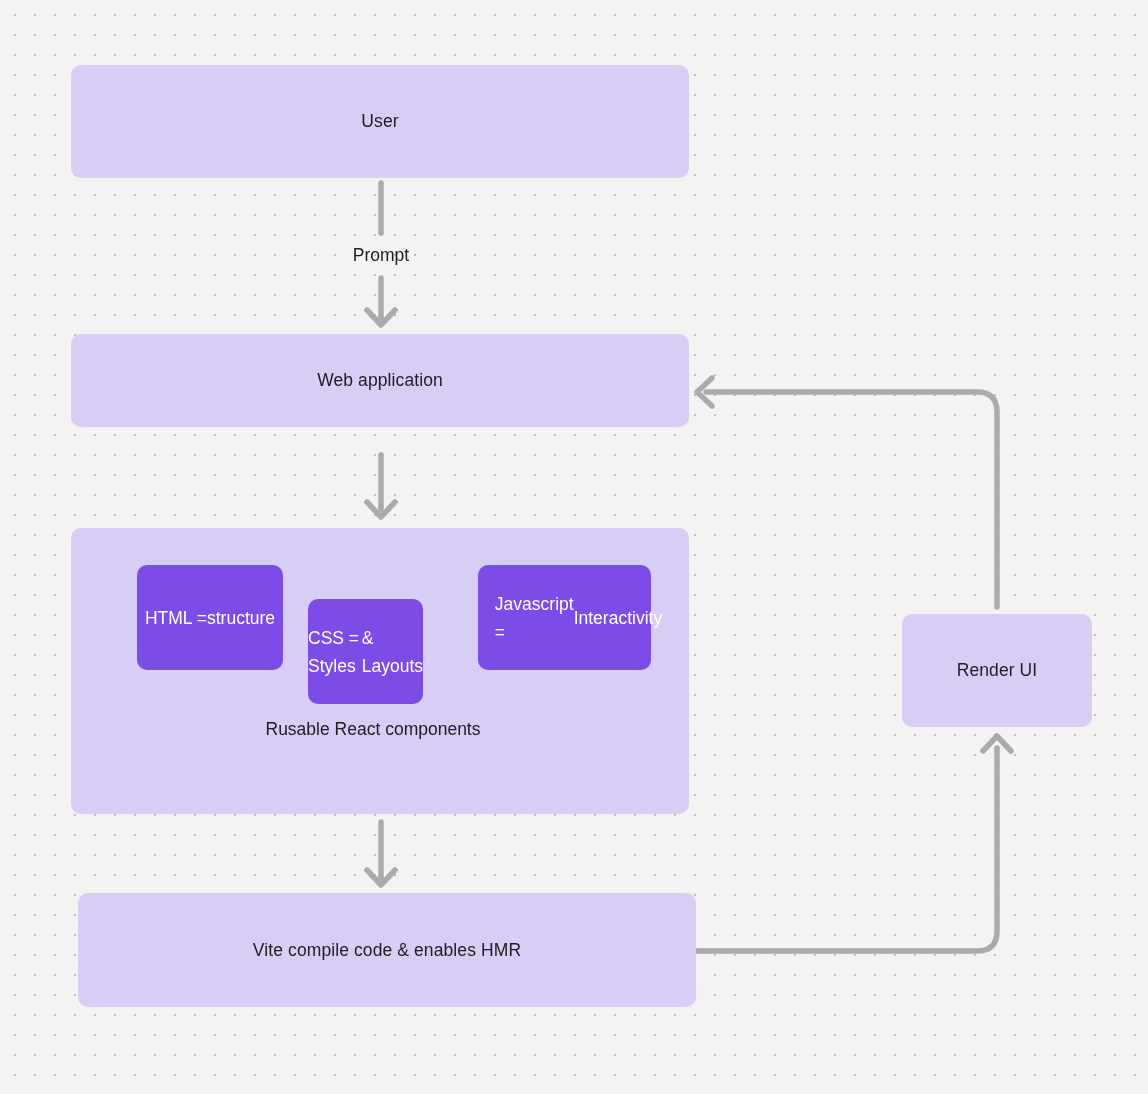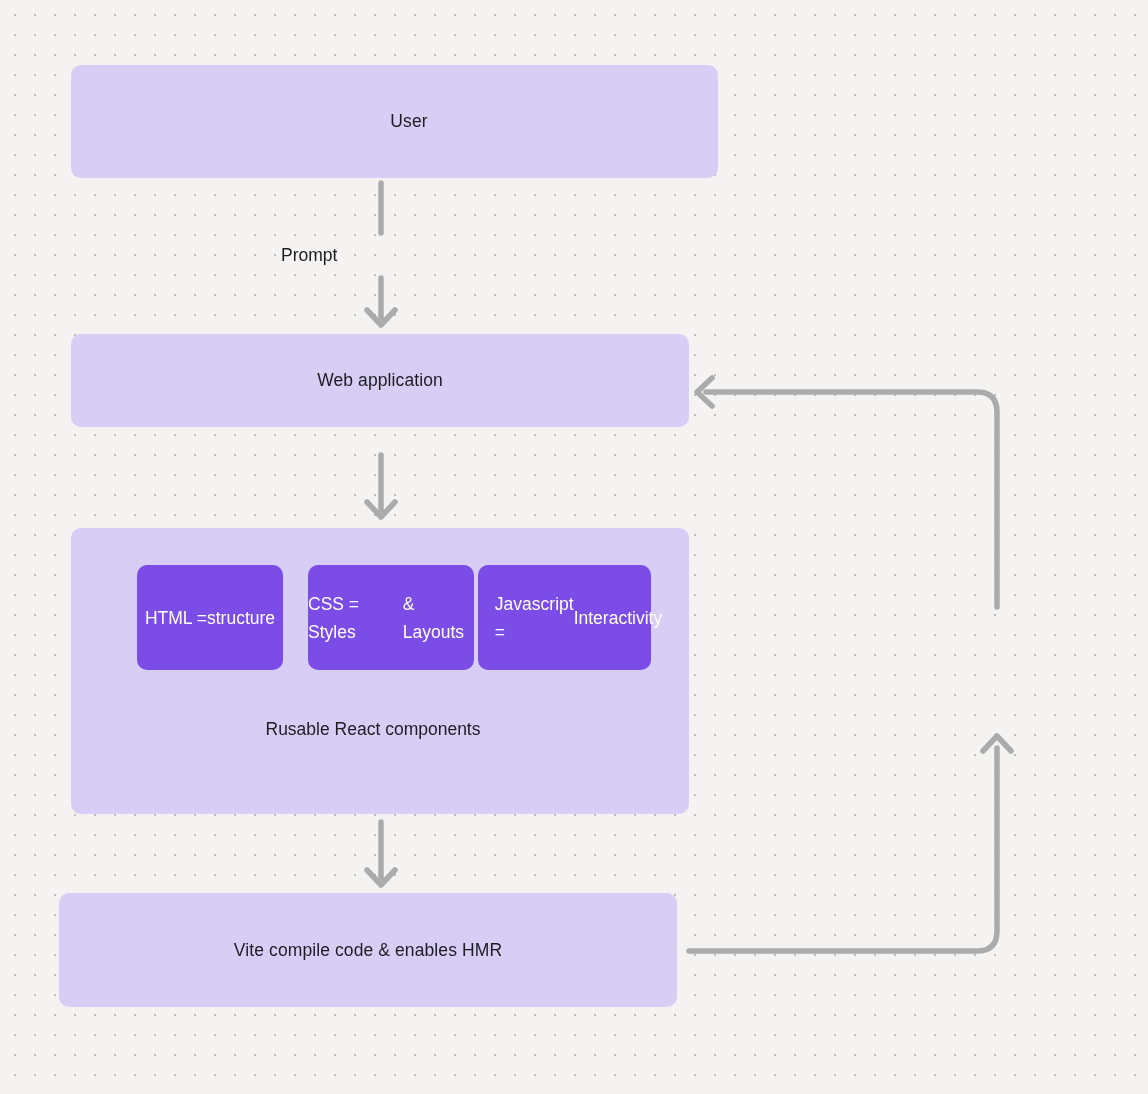--- a/index.html
+++ b/index.html
@@ -35,56 +35,57 @@
     position: absolute;
     background: #d7cdf5;
     border-radius: 10px;
     display: flex;
     align-items: center;
     justify-content: center;
     color: #1d1d22;
     font-size: 17.5px;
     letter-spacing: 0.1px;
   }
-  .node-user        { left: 71px;  top: 65px;  width: 618px; height: 113px; padding-left: 29px; }
+  .node-user        { left: 71px;  top: 65px;  width: 618px; height: 113px; }
   .node-webapp      { left: 71px;  top: 334px; width: 618px; height: 93px; }
   .node-components  { left: 71px;  top: 528px; width: 618px; height: 286px; }
-  .node-vite        { left: 59px;  top: 893px; width: 618px; height: 114px; }
+  .node-vite        { left: 78px;  top: 893px; width: 618px; height: 114px; }
   .node-render      { left: 902px; top: 614px; width: 190px; height: 113px; }
   .subnode {
     position: absolute;
     background: #7c4ce6;
     border-radius: 10px;
     display: flex;
     flex-direction: row;
     align-items: center;
     justify-content: center;
     color: #ffffff;
     font-size: 17.5px;
     line-height: 28px;
     top: 565px;
     height: 105px;
   }
   .subnode-html { left: 137px; width: 146px; }
-  .subnode-css  { left: 308px; width: 166px; }
+  .subnode-css  { left: 308px; width: 115px; margin-top: 34px; }
   .subnode-js   { left: 478px; width: 145px; padding-left: 28px; }
   .components-caption {
     position: absolute;
     left: 64px;
     top: 719px;
     width: 618px;
     text-align: center;
     color: #1d1d22;
     font-size: 17.5px;
   }
   .edge-label {
     position: absolute;
     left: 281px;
     top: 245px;
     width: 200px;
+    text-align: center;
     color: #1d1d22;
     font-size: 17.5px;
   }
 </style>
 </head>
 <body>
 
 <div class="canvas">
 
   <svg class="edges-svg" viewBox="0 0 1148 1094" xmlns="http://www.w3.org/2000/svg">
@@ -133,14 +134,17 @@
     <span>Javascript =</span>
     <span>Interactivity</span>
   </div>
 
   <div class="components-caption">Rusable React components</div>
 
   <div class="node node-vite">
     <span>Vite compile code &amp; enables HMR</span>
   </div>
 
+  <div class="node node-render">
+    <span>Render UI</span>
+  </div>
 
 </div>
 
 </body></html>

